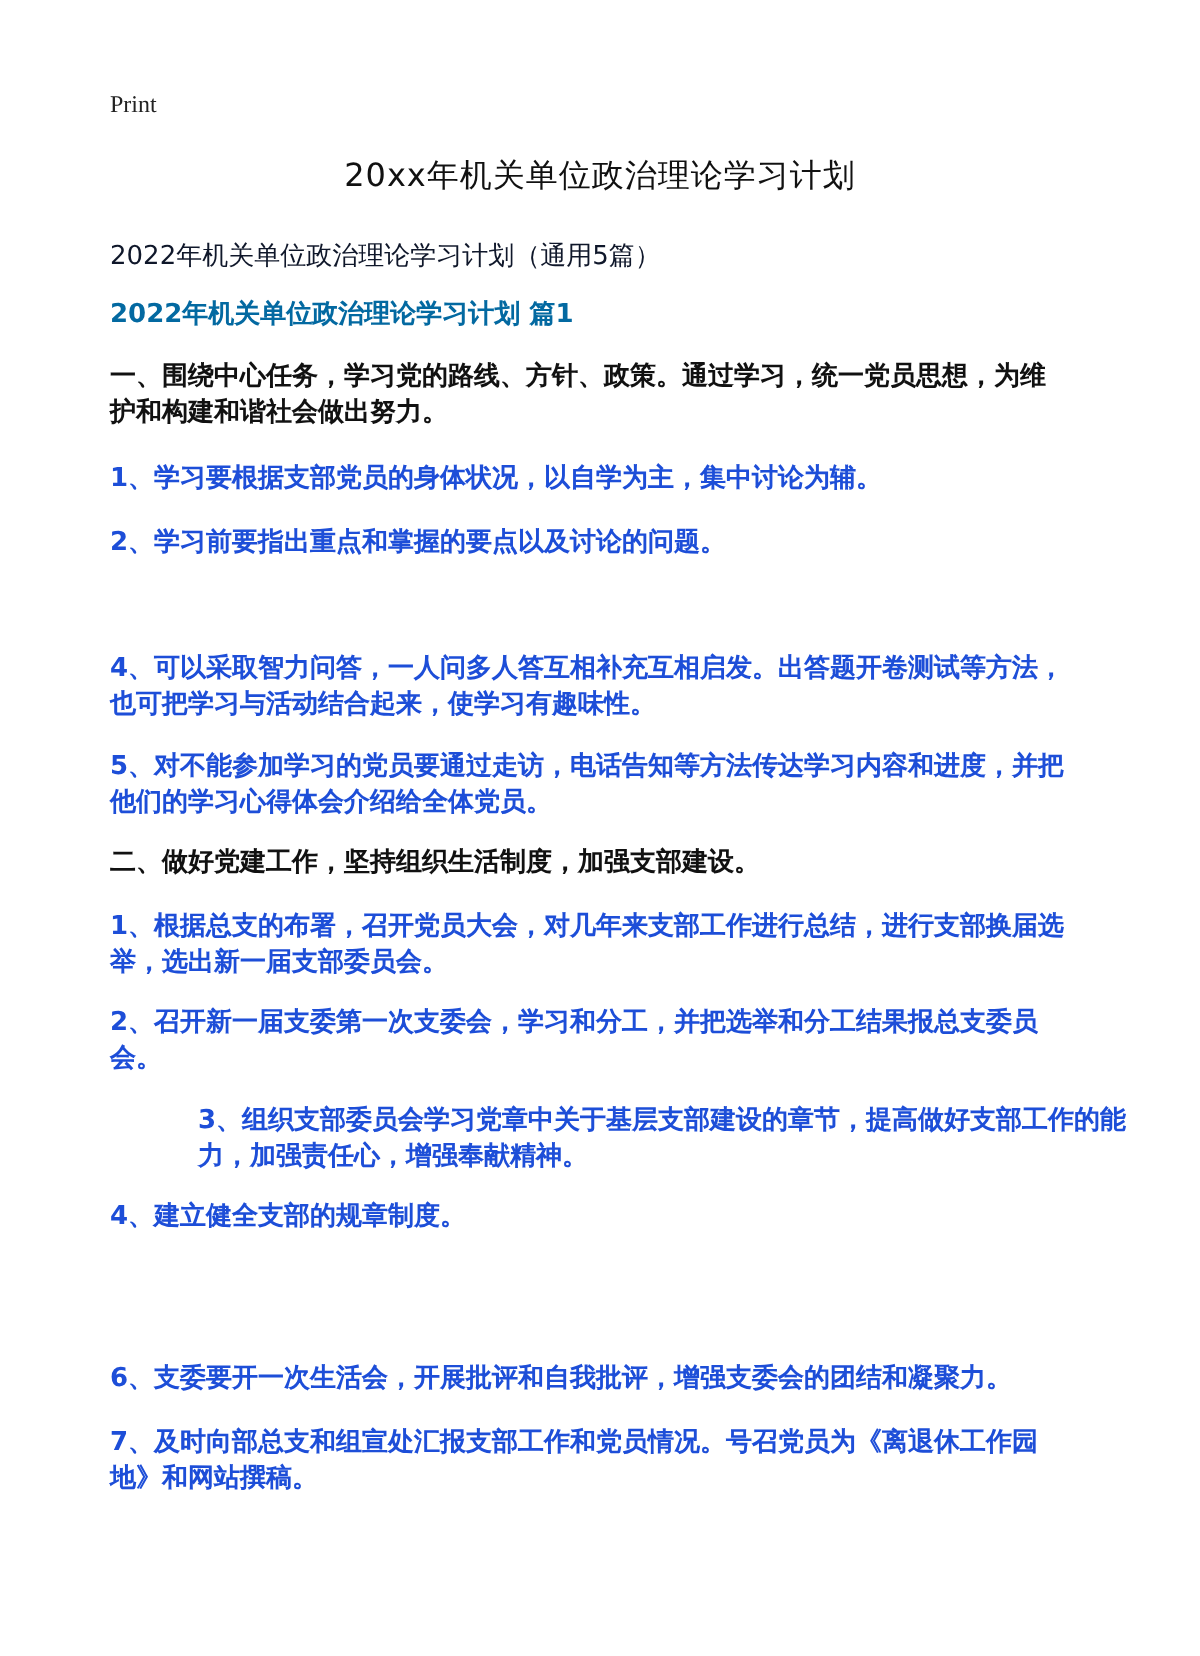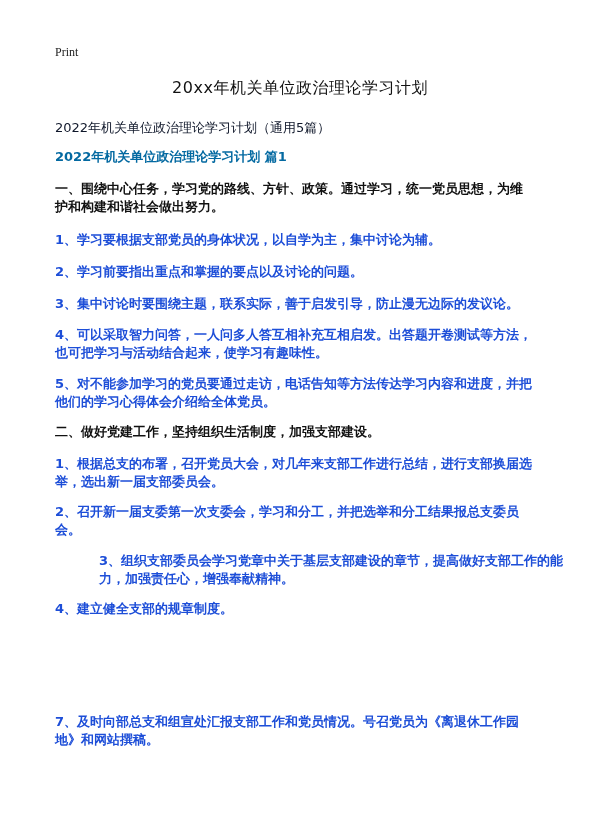--- a/index.html
+++ b/index.html
@@ -35,23 +35,23 @@
 
 <div class="page">
   <div class="print-label">Print</div>
   <div class="doc-title">20xx年机关单位政治理论学习计划</div>
   <div class="subtitle">2022年机关单位政治理论学习计划（通用5篇）</div>
   <div class="section-heading">2022年机关单位政治理论学习计划 篇1</div>
 
   <div class="para bold" style="top:180px;">一、围绕中心任务，学习党的路线、方针、政策。通过学习，统一党员思想，为维护和构建和谐社会做出努力。</div>
   <div class="para" style="top:231px;">1、学习要根据支部党员的身体状况，以自学为主，集中讨论为辅。</div>
   <div class="para" style="top:263px;">2、学习前要指出重点和掌握的要点以及讨论的问题。</div>
-  <div class="para" style="top:295px;">3、集中讨论时要围绕主题，联系实际，善于启发引导，防止漫无边际的发议论。</div>
   <div class="para" style="top:326px;">4、可以采取智力问答，一人问多人答互相补充互相启发。出答题开卷测试等方法，也可把学习与活动结合起来，使学习有趣味性。</div>
   <div class="para" style="top:375px;">5、对不能参加学习的党员要通过走访，电话告知等方法传达学习内容和进度，并把他们的学习心得体会介绍给全体党员。</div>
 
   <div class="para bold" style="top:423px;">二、做好党建工作，坚持组织生活制度，加强支部建设。</div>
   <div class="para" style="top:455px;">1、根据总支的布署，召开党员大会，对几年来支部工作进行总结，进行支部换届选举，选出新一届支部委员会。</div>
   <div class="para" style="top:503px;">2、召开新一届支委第一次支委会，学习和分工，并把选举和分工结果报总支委员会。</div>
   <div class="para" style="top:552px;margin-left:44px;">3、组织支部委员会学习党章中关于基层支部建设的章节，提高做好支部工作的能力，加强责任心，增强奉献精神。</div>
   <div class="para" style="top:600px;">4、建立健全支部的规章制度。</div>
+  <div class="para" style="top:681px;">6、支委要开一次生活会，开展批评和自我批评，增强支委会的团结和凝聚力。</div>
   <div class="para" style="top:713px;">7、及时向部总支和组宣处汇报支部工作和党员情况。号召党员为《离退休工作园地》和网站撰稿。</div>
 </div>
 
 </body></html>

